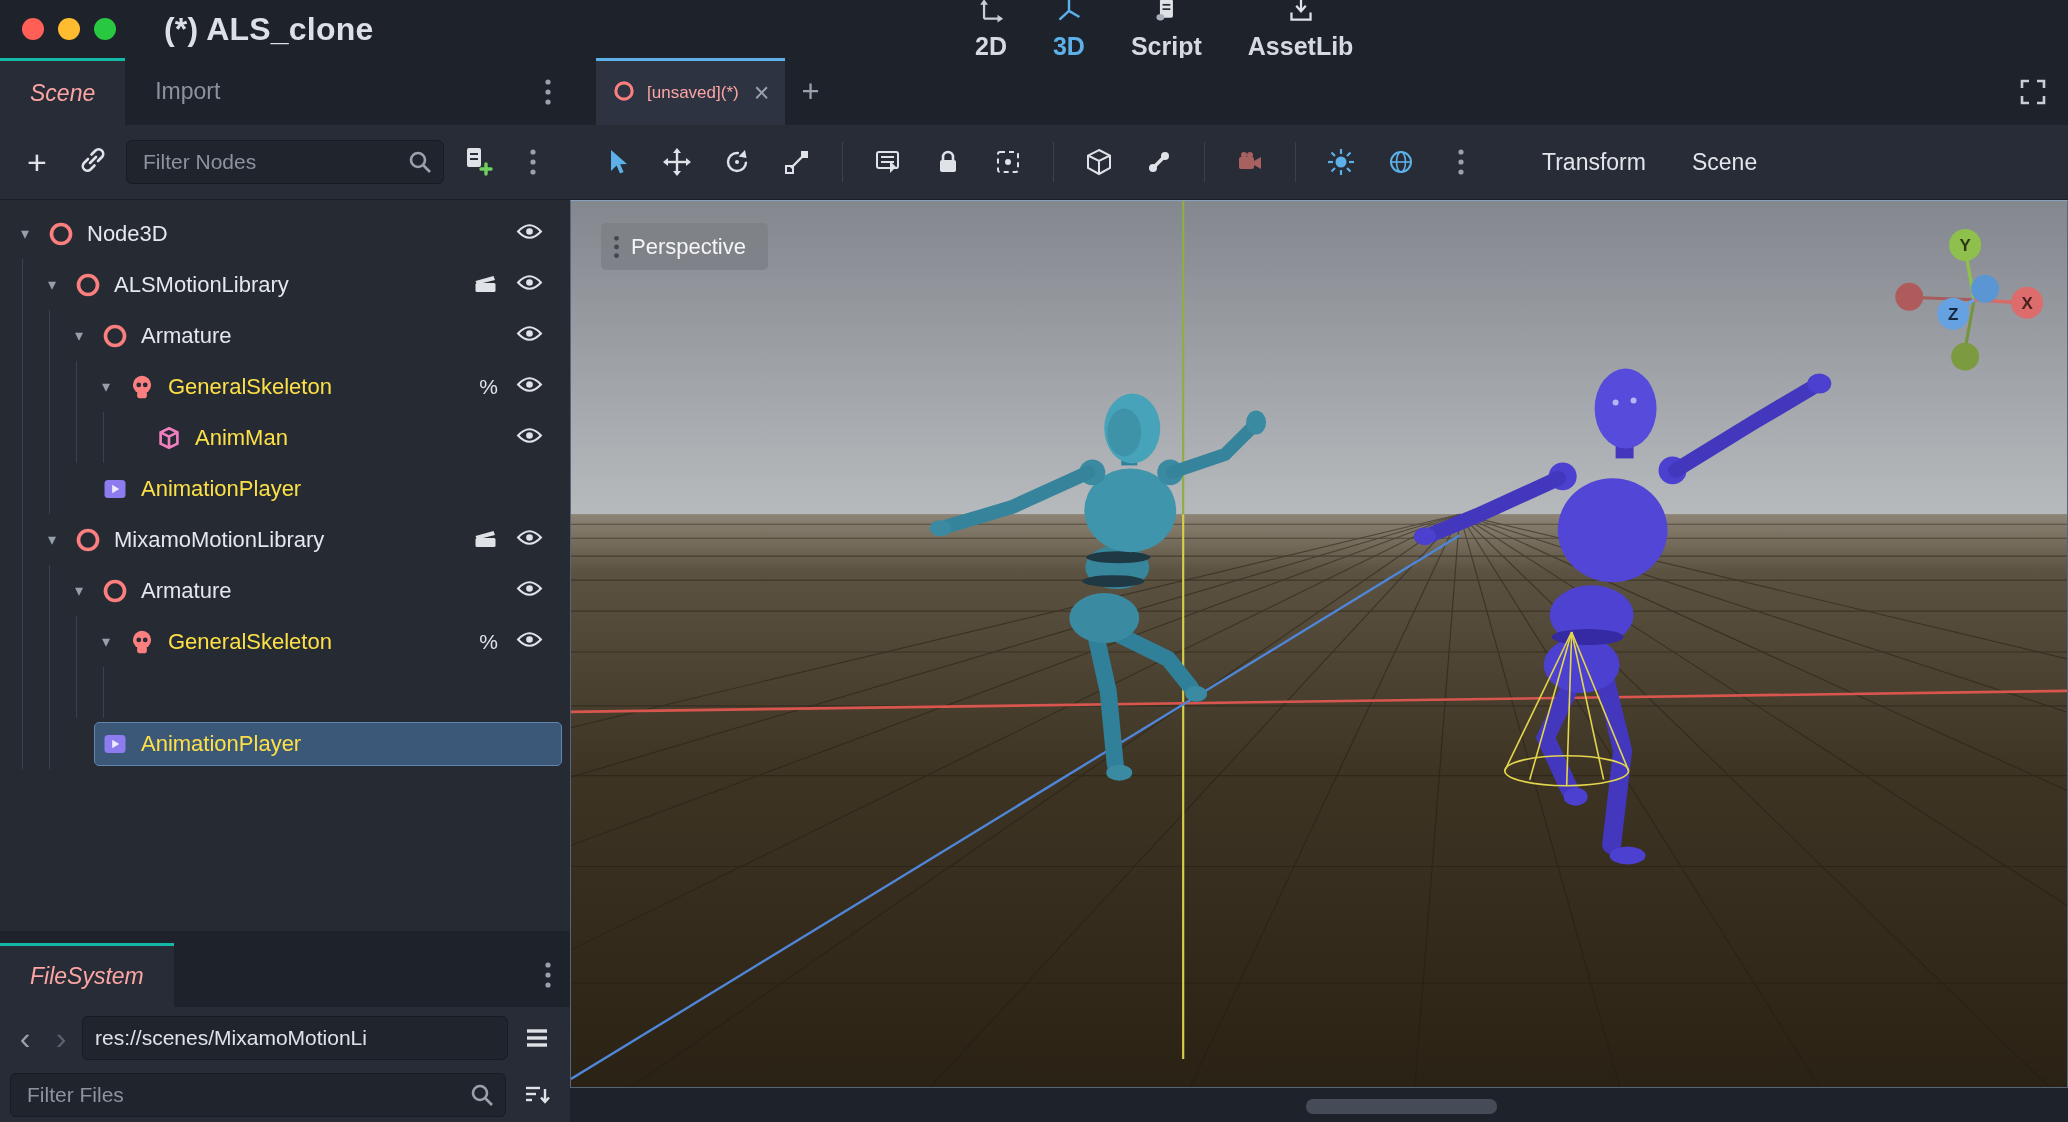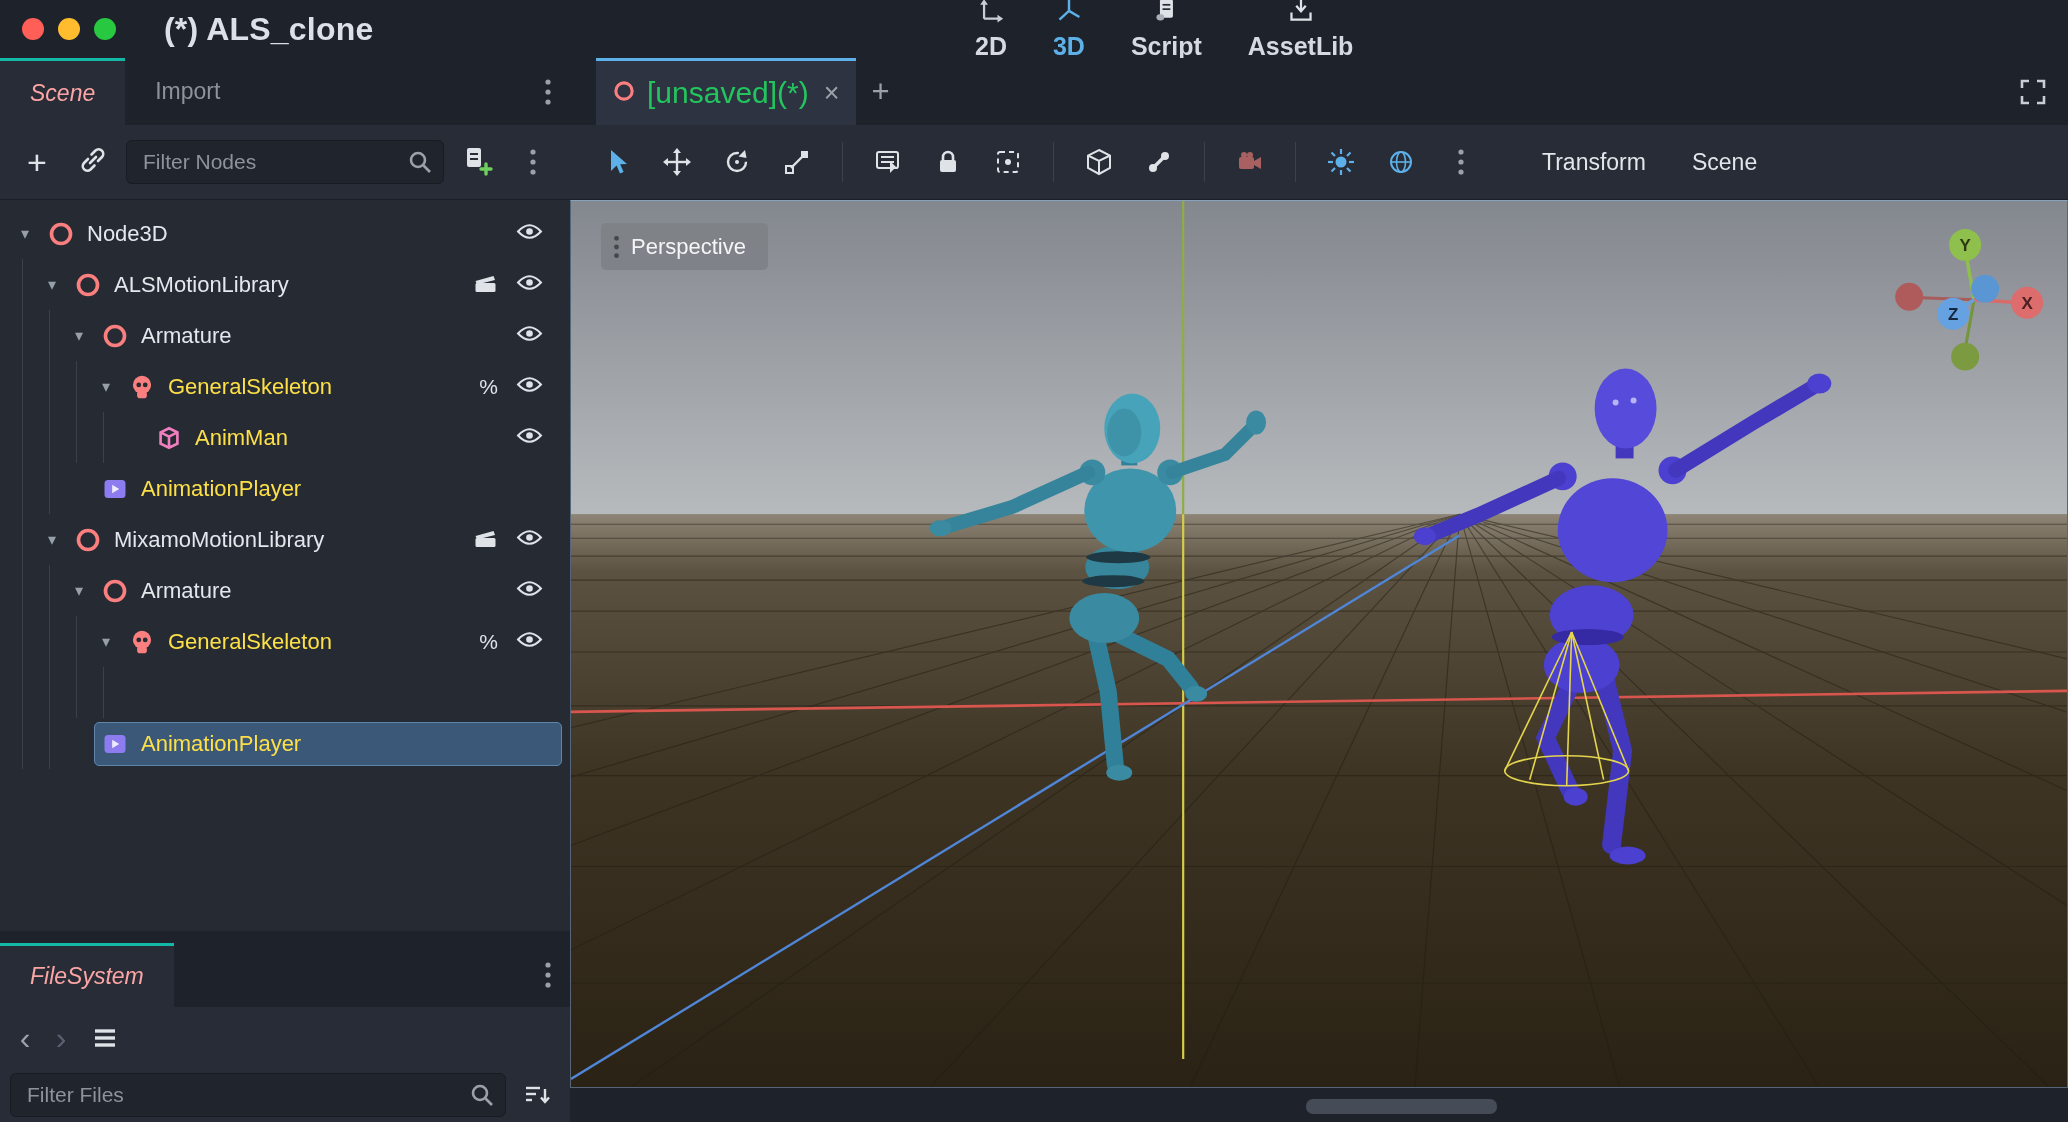--- a/index.html
+++ b/index.html
@@ -50,21 +50,21 @@
   .nav-arrow { font-size:32px; color:#9aa1ab; width:30px; text-align:center; line-height:1; }
   .nav-arrow.dim { color:#596070; }
   .path-wrap { flex:1; min-width:0; }
   .path-wrap input { width:100%; height:44px; background:#20242d; border:1px solid #171b22; border-radius:6px; color:#dfe3e8; font-size:21px; padding:0 12px; outline:none; white-space:nowrap; overflow:hidden; font-family:"Liberation Sans",sans-serif; }
   .fs-filter { position:absolute; left:0; top:1011px; width:570px; height:53px; background:#272c36; display:flex; align-items:flex-start; padding:4px 10px 0 10px; gap:8px; }
 
   
   .right { position:absolute; left:570px; top:58px; width:1498px; height:1064px; background:#1d222b; }
   .scene-tabs { position:absolute; left:0; top:0; width:1498px; height:67px; display:flex; align-items:stretch; background:#1d222b; }
   .stab { margin-left:26px; display:flex; align-items:center; gap:11px; padding:0 16px; background:#2d3340; border-top:3px solid #5db1e8; }
-  .stab-label { font-size:30px; color:#22c55e; }
+  .stab-label { font-size:17px; color:#fca5a5; }
   .stab-close { font-size:27px; color:#9aa1ab; margin-left:4px; line-height:1; }
   .newtab { font-size:31px; color:#9aa1ab; display:flex; align-items:center; padding:0 16px; }
   .expand-btn { margin-left:auto; display:flex; align-items:center; padding:0 20px; }
 
   .vtoolbar { position:absolute; left:0; top:67px; width:1498px; height:75px; background:#272c36; display:flex; align-items:center; padding-left:24px; gap:14px; border-bottom:1px solid #1a1e25; }
   .vbtn { width:46px; height:46px; display:flex; align-items:center; justify-content:center; flex:none; border-radius:6px; }
   .vsep { width:1px; height:40px; background:#3a414c; margin:0 8px; flex:none; }
   .vmenu { font-size:23px; color:#e2e5ea; padding:0 16px; flex:none; }
   .vmenu.first { margin-left:28px; }
 
@@ -413,20 +413,23 @@
               <circle cx="4" cy="5" r="2.6"></circle>
               <circle cx="4" cy="15" r="2.6"></circle>
               <circle cx="4" cy="25" r="2.6"></circle>
             </g>
           </svg>
         </span>
     </div>
     <div class="fs-nav">
       <span class="nav-arrow">‹</span>
       <span class="nav-arrow dim">›</span>
+      <span class="path-wrap">
+        <input type="text" value="res://scenes/MixamoMotionLi" style="">
+      </span>
       <span class="tbtn">
           <svg width="30" height="30" viewBox="0 0 30 30">
             <g stroke="#dfe3e8" stroke-width="3.4">
               <line x1="5" y1="8" x2="25" y2="8"></line>
               <line x1="5" y1="15" x2="25" y2="15"></line>
               <line x1="5" y1="22" x2="25" y2="22"></line>
             </g>
           </svg>
         </span>
     </div>

